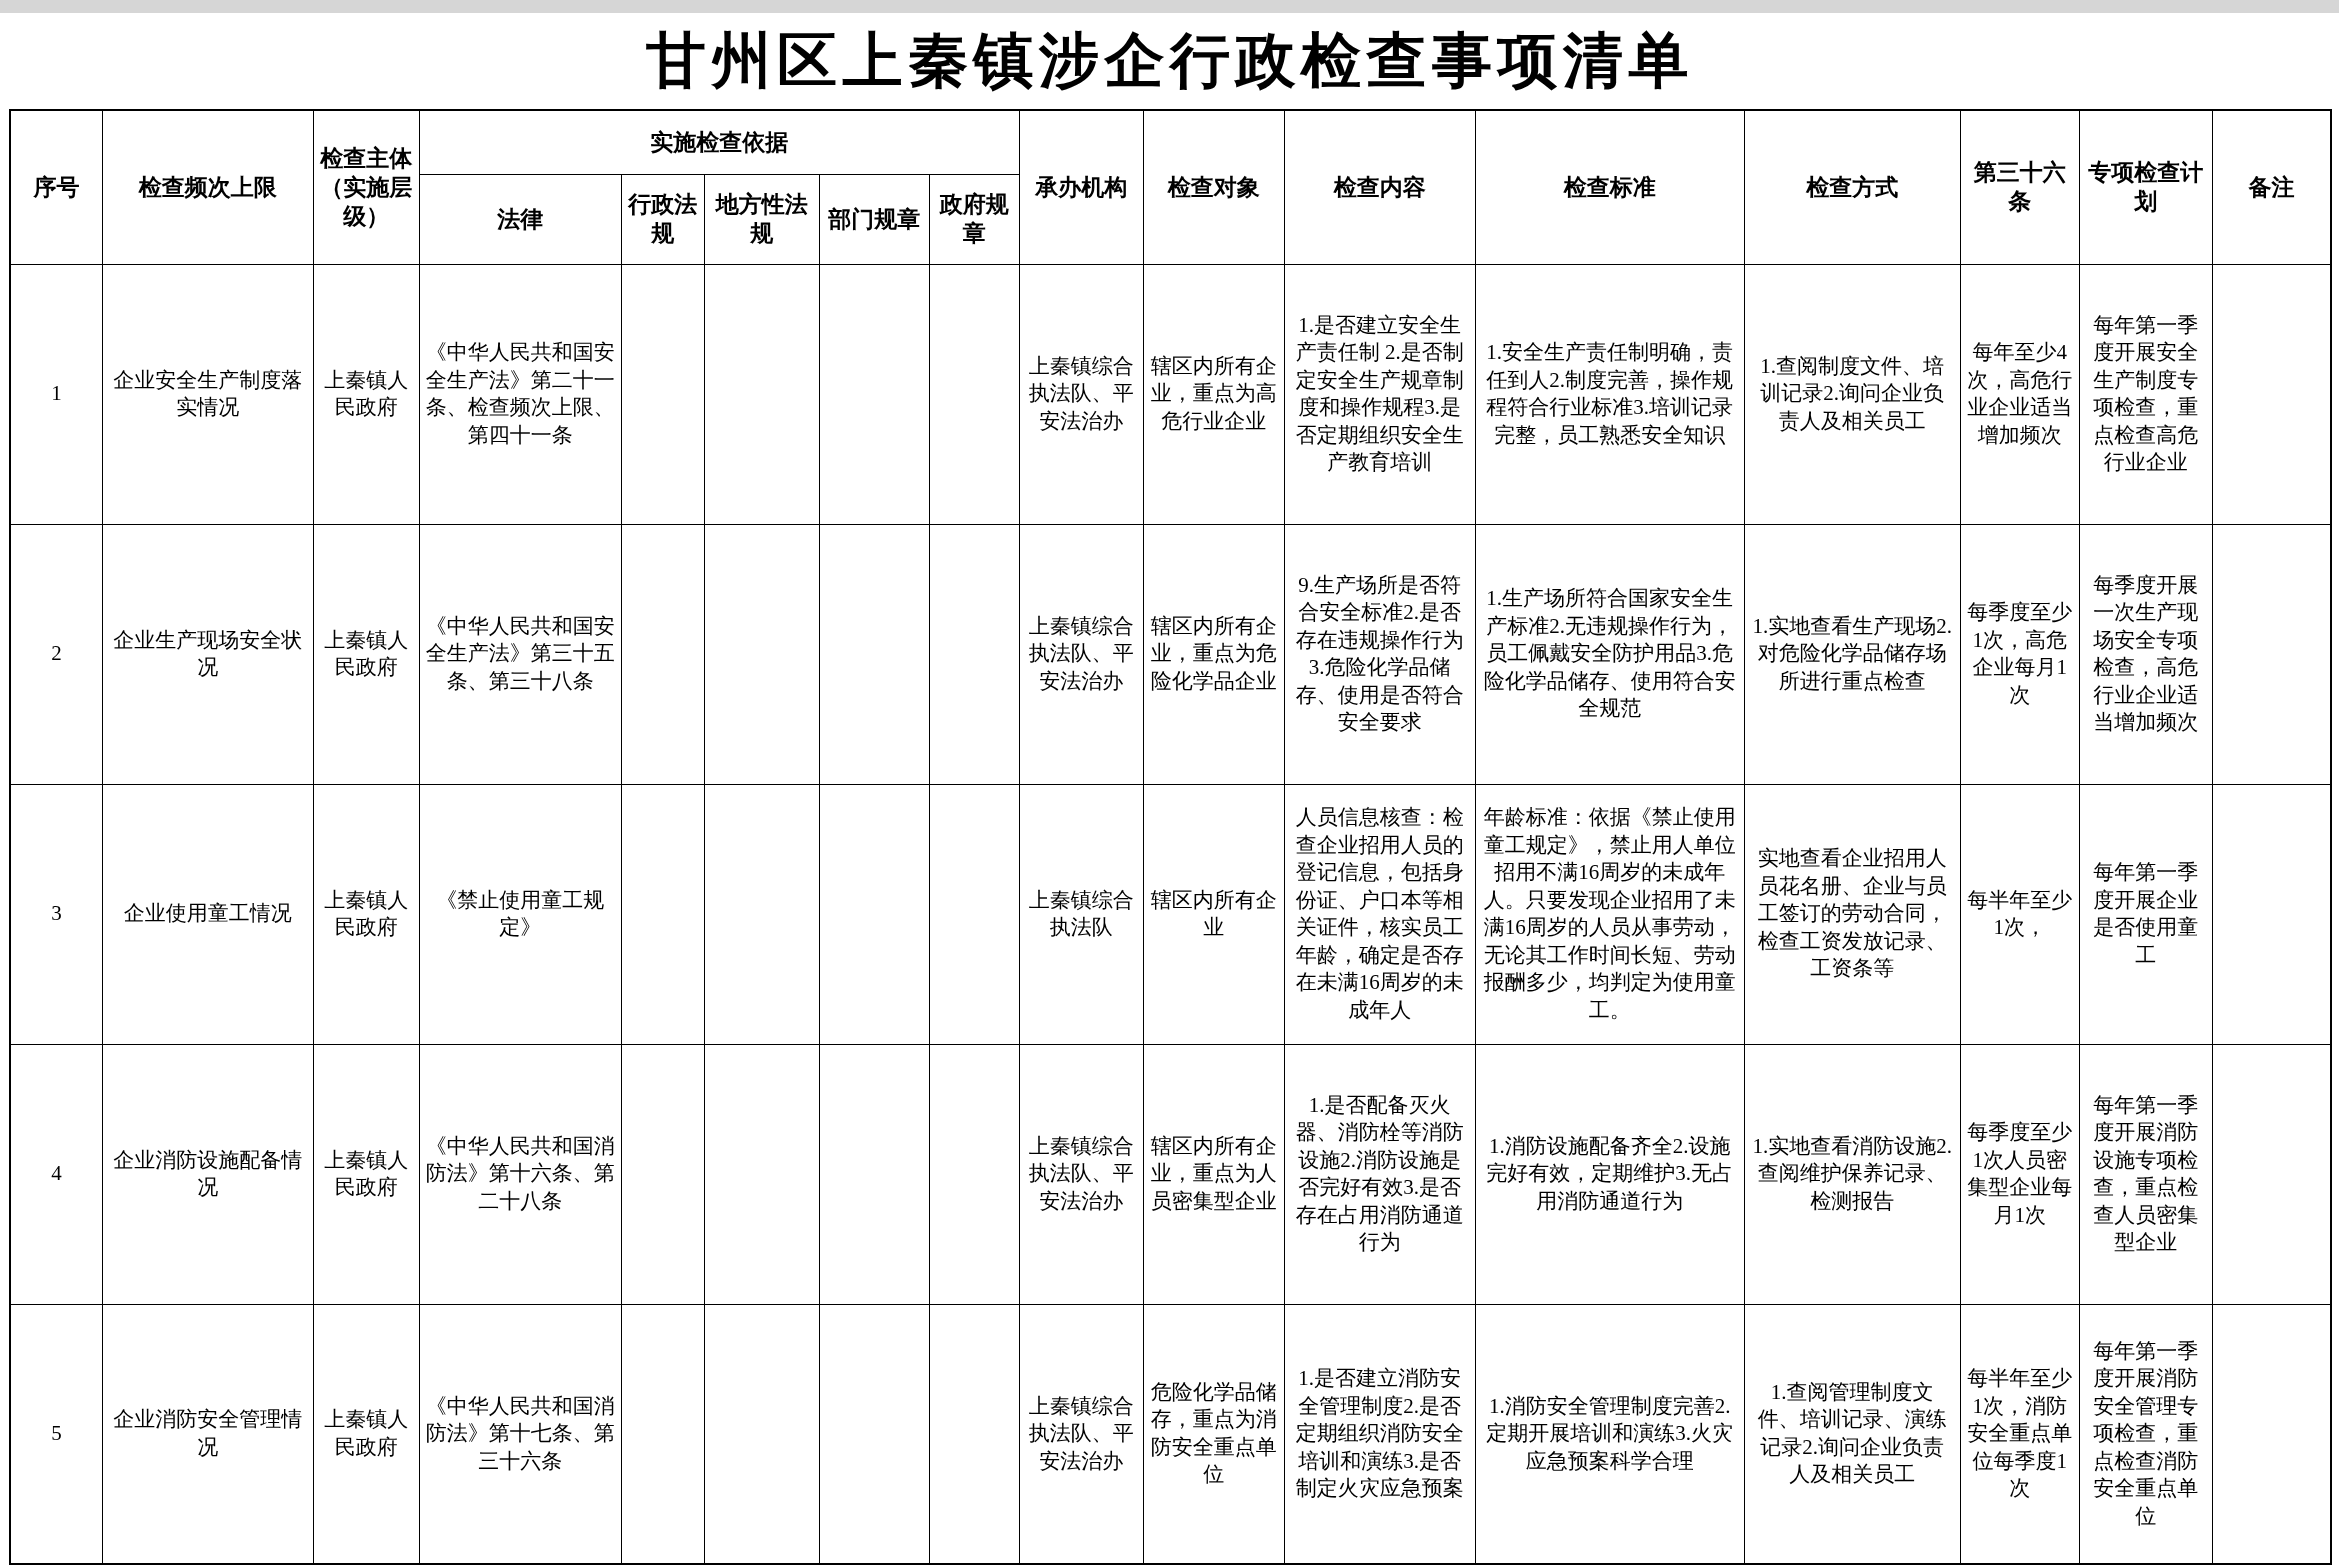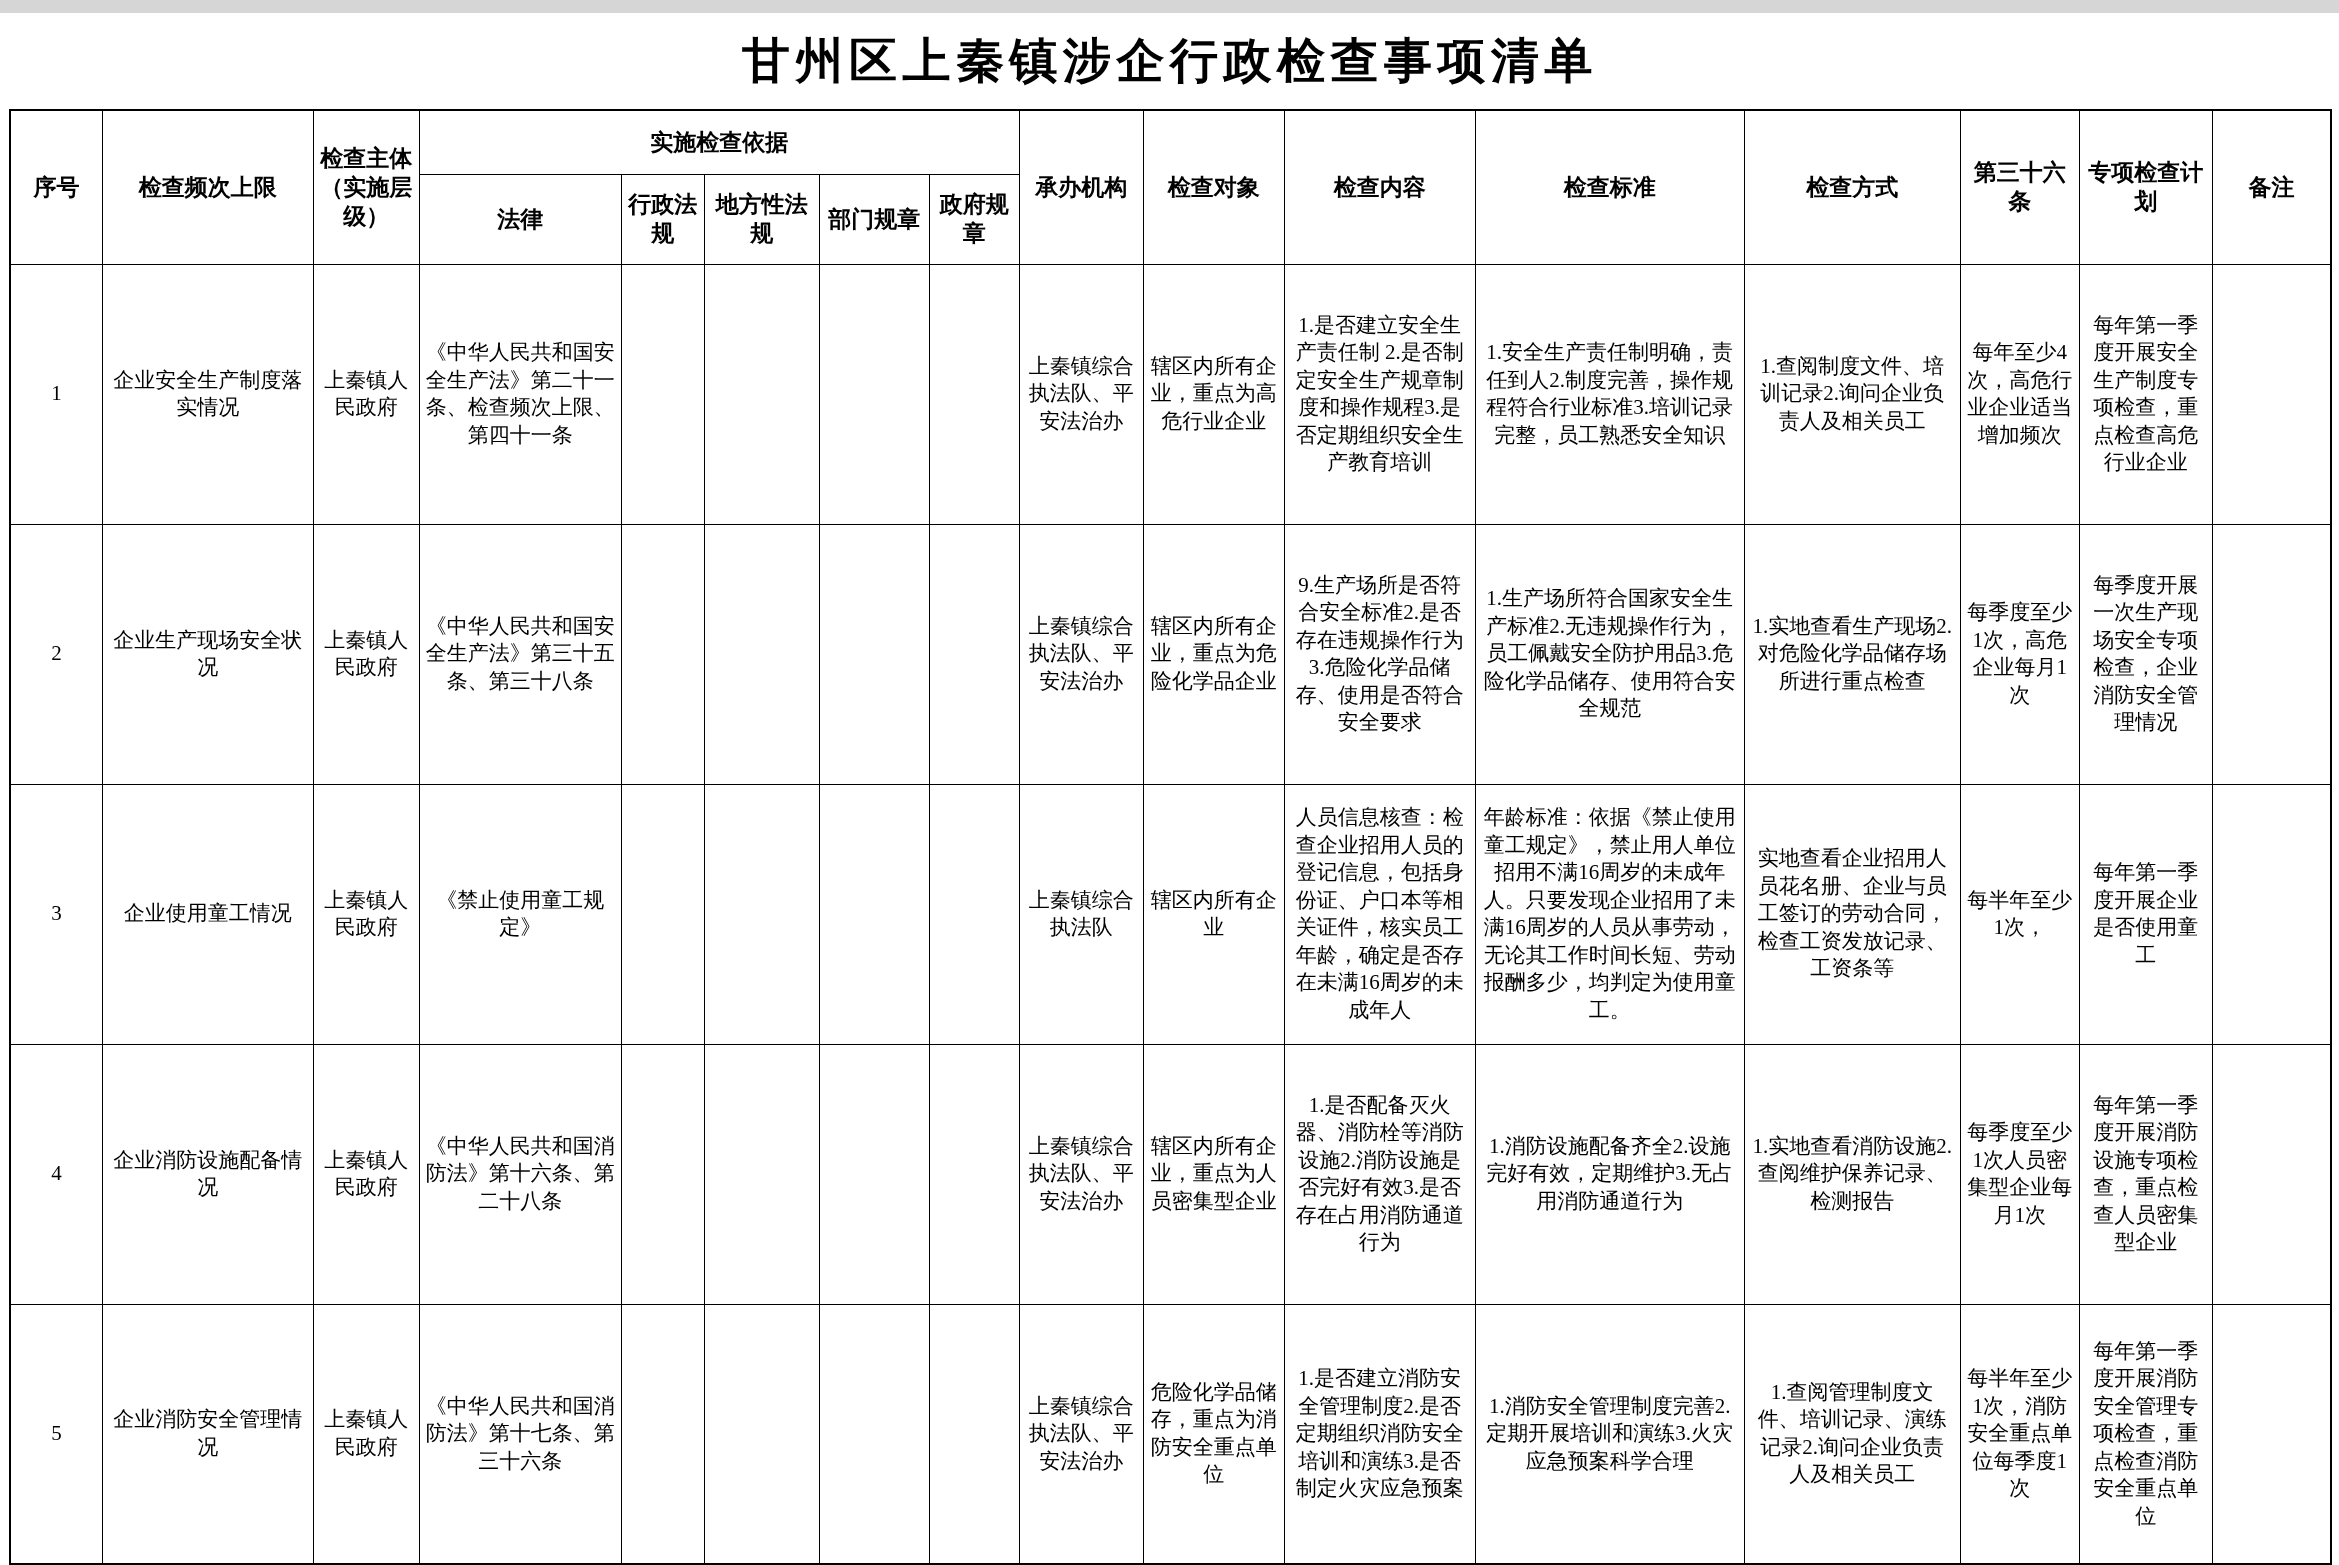--- a/index.html
+++ b/index.html
@@ -23,21 +23,21 @@
   }
   .title-band {
     height: 96px;
     display: flex;
     align-items: center;
     justify-content: center;
   }
   .doc-title {
     font-family: "Liberation Sans", "DejaVu Sans", sans-serif;
     font-weight: 700;
-    font-size: 48px;
+    font-size: 60px;
     letter-spacing: 5.5px;
     white-space: nowrap;
   }
   table.sheet {
     border-collapse: collapse;
     table-layout: fixed;
     margin-left: 9.2px;
     width: 2322px;
     border: 2.8px solid #000;
   }
@@ -142,21 +142,21 @@
         <td></td>
         <td></td>
         <td></td>
         <td></td>
         <td>上秦镇综合执法队、平安法治办</td>
         <td>辖区内所有企业，重点为危险化学品企业</td>
         <td>9.生产场所是否符合安全标准2.是否存在违规操作行为3.危险化学品储存、使用是否符合安全要求</td>
         <td>1.生产场所符合国家安全生产标准2.无违规操作行为，员工佩戴安全防护用品3.危险化学品储存、使用符合安全规范</td>
         <td>1.实地查看生产现场2.对危险化学品储存场所进行重点检查</td>
         <td>每季度至少1次，高危企业每月1次</td>
-        <td>每季度开展一次生产现场安全专项检查，企业消防安全管理情况</td>
+        <td>每季度开展一次生产现场安全专项检查，高危行业企业适当增加频次</td>
         <td></td>
       </tr>
       <tr class="body-row">
         <td>3</td>
         <td>企业使用童工情况</td>
         <td>上秦镇人民政府</td>
         <td>《禁止使用童工规定》</td>
         <td></td>
         <td></td>
         <td></td>

